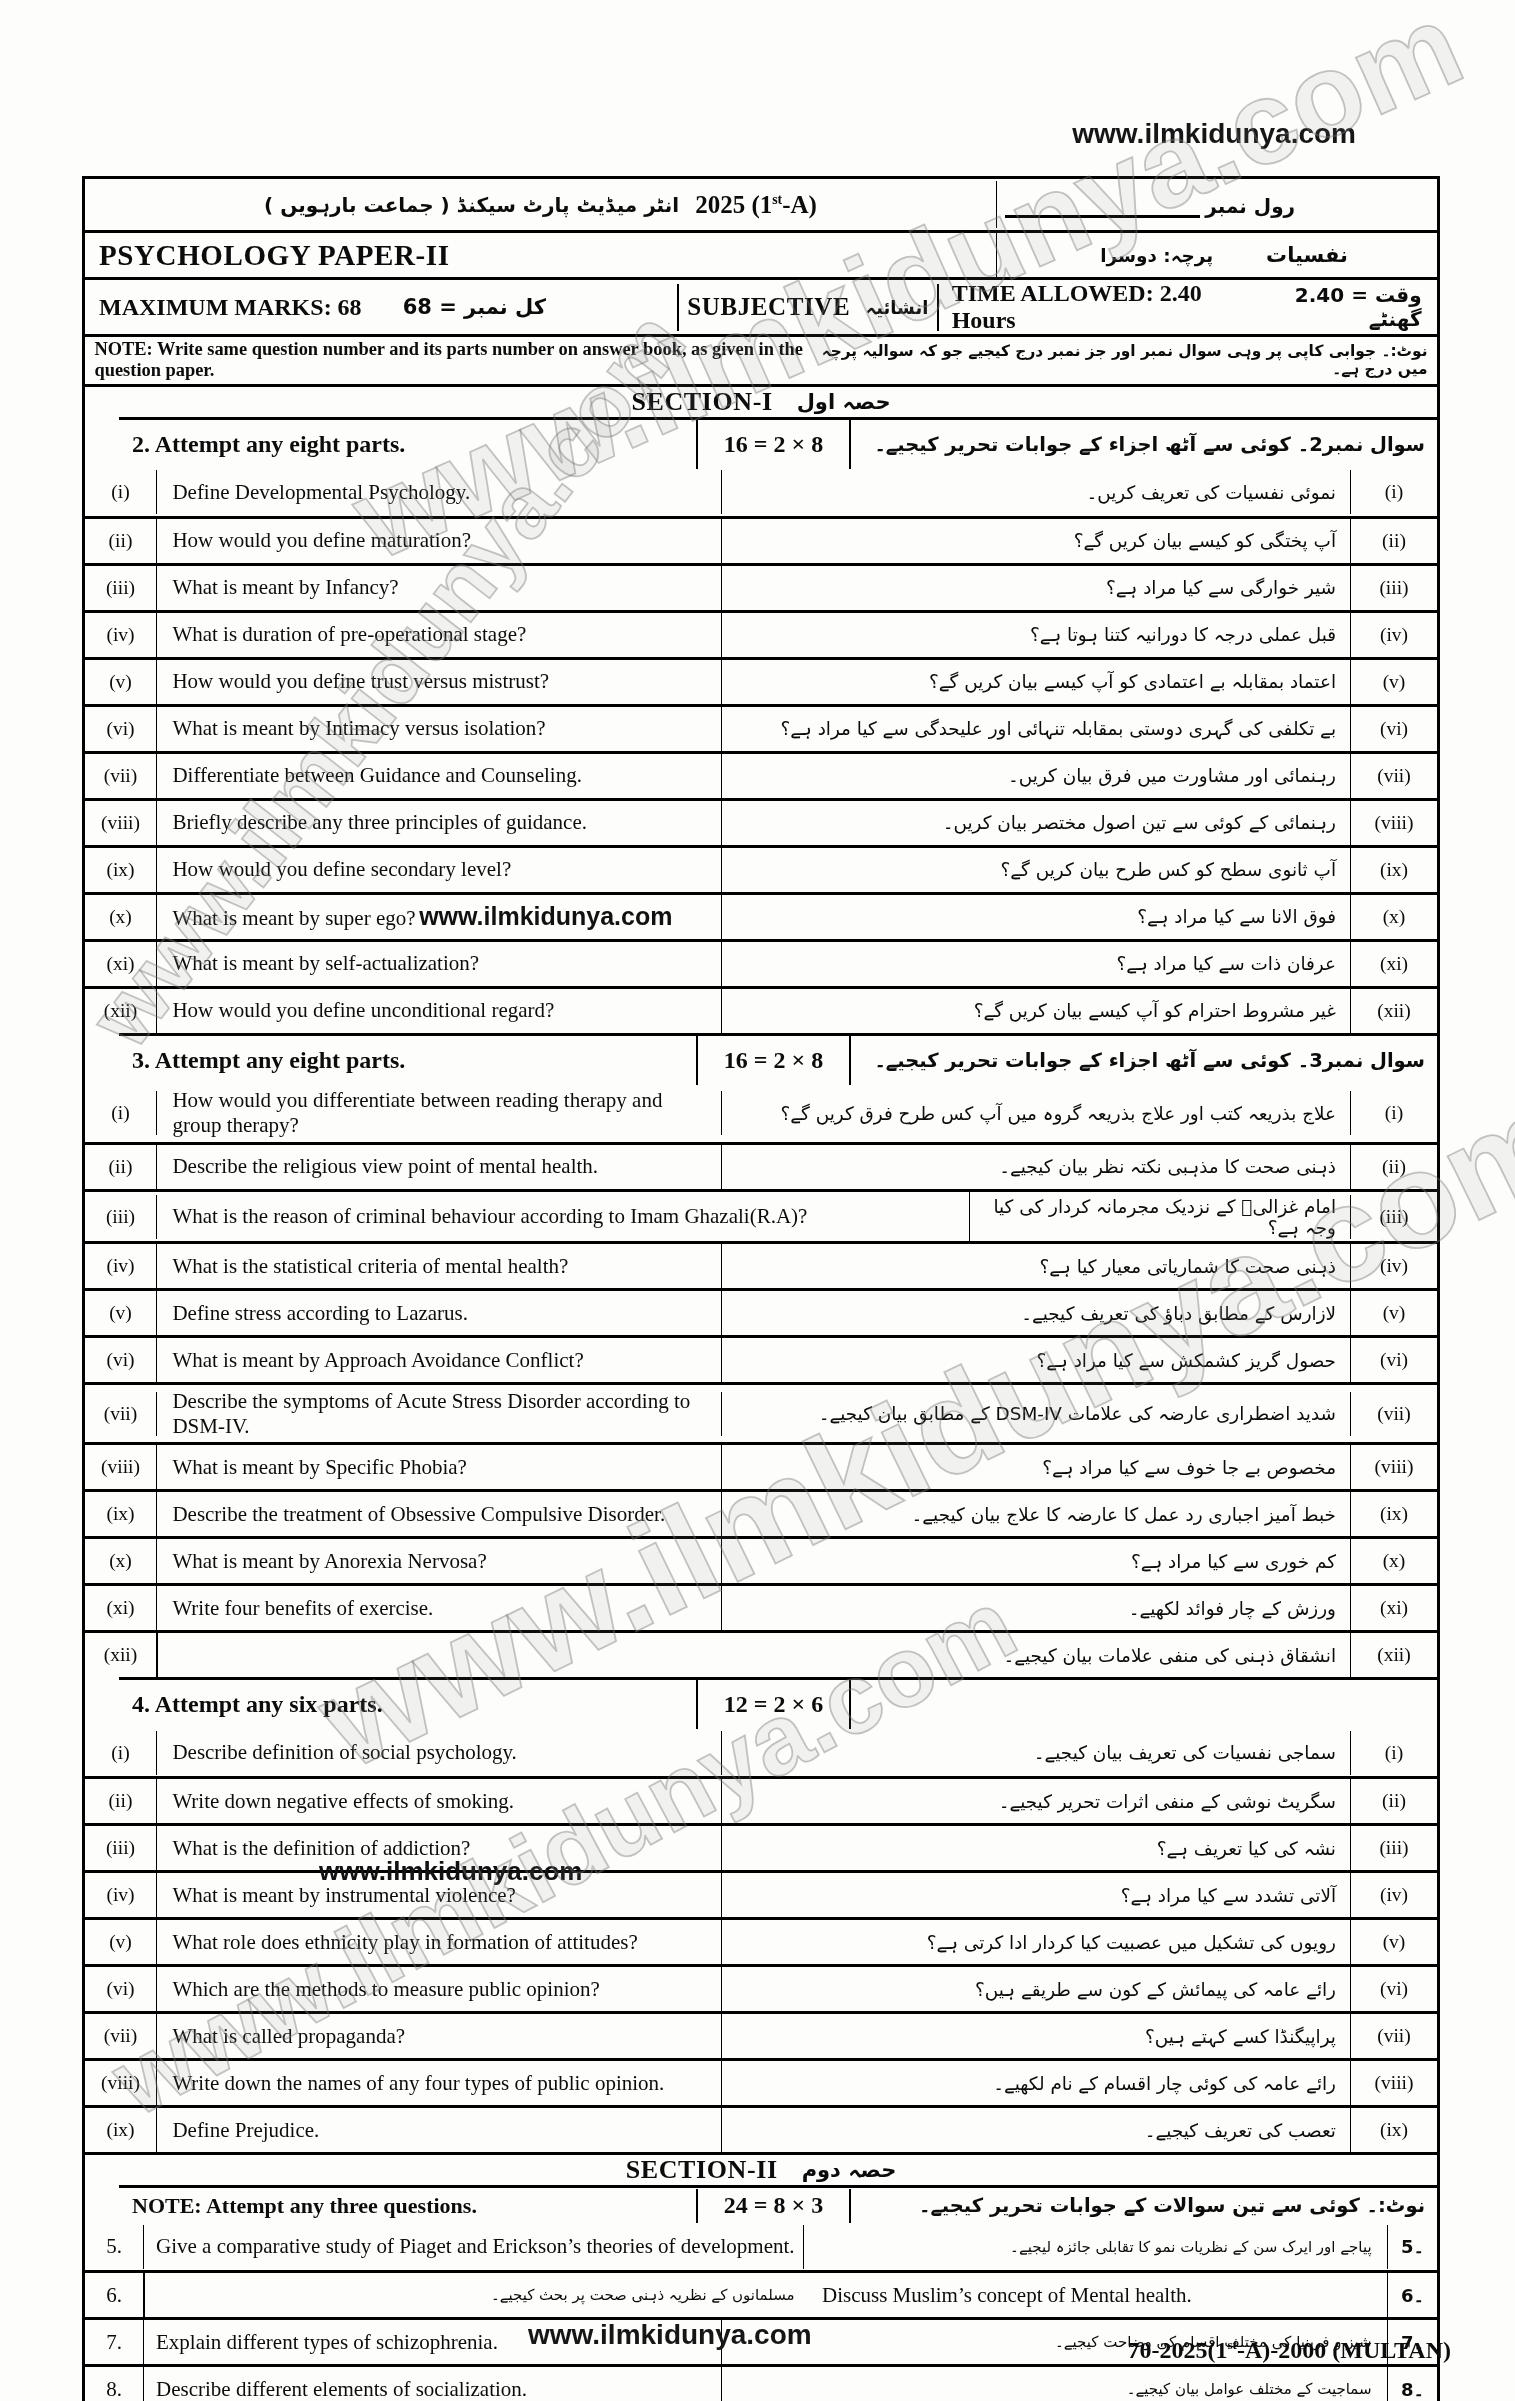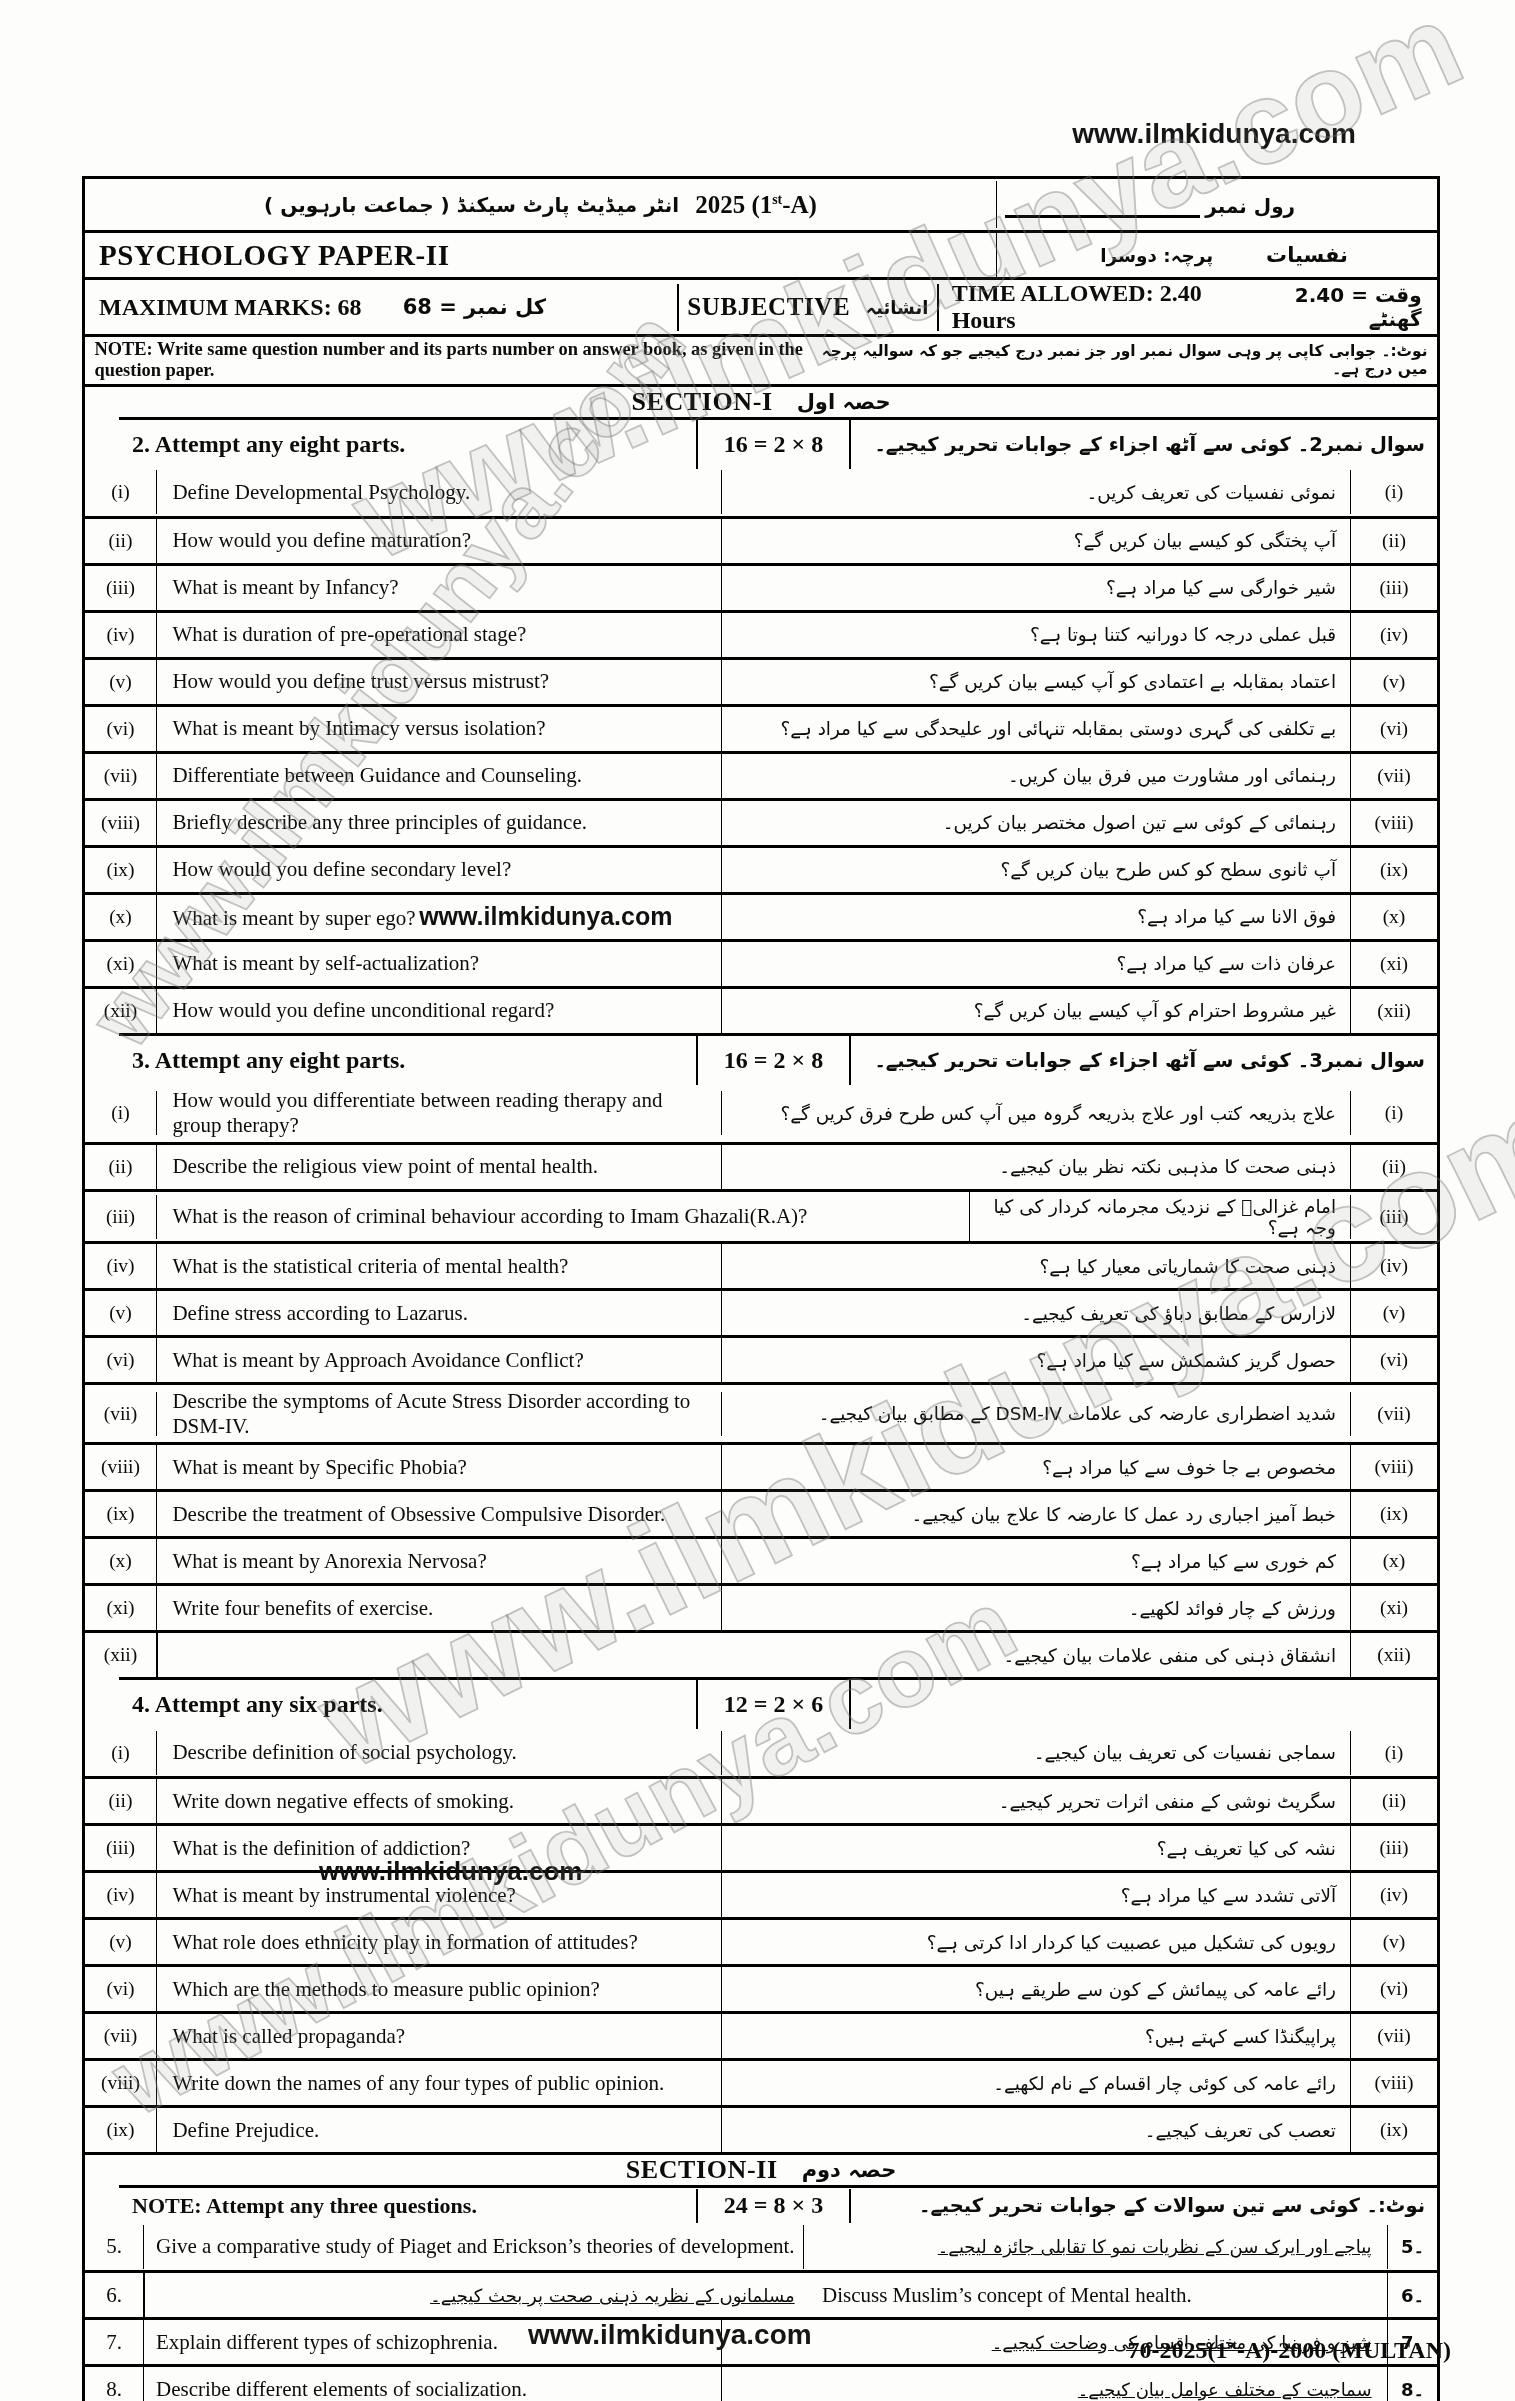--- a/index.html
+++ b/index.html
@@ -89,21 +89,21 @@
   .c-en{flex:0 0 564px;font-size:21px;padding-left:15.4px;white-space:nowrap;}
   .part-row.wrap-en .c-en{white-space:normal;}
   .part-row.wide-en .c-en{flex:0 0 812px;}
   .c-ur{flex:1;border-left:1.8px solid #000;direction:rtl;text-align:right;font-size:18.4px;padding-right:14px;min-height:44px;display:flex;align-items:center;justify-content:flex-start;}
   .c-num-r{flex:0 0 87px;border-left:1.8px solid #000;text-align:center;font-size:19.5px;min-height:44px;display:flex;align-items:center;justify-content:center;}
 
   
   .long-row{min-height:47px;}
   .c-lnum-l{flex:0 0 59px;border-right:1.8px solid #000;text-align:center;font-size:21px;min-height:44px;display:flex;align-items:center;justify-content:center;}
   .c-en-long{flex:0 0 577px;font-size:21px;padding-left:12px;white-space:nowrap;}
-  .c-ur-long{flex:1;border-left:1.8px solid #000;direction:rtl;text-align:right;font-size:18px;padding-right:15.4px;min-height:44px;display:flex;align-items:center;justify-content:flex-start;text-decoration:underline;}
+  .c-ur-long{flex:1;border-left:1.8px solid #000;direction:rtl;text-align:right;font-size:15px;padding-right:15.4px;min-height:44px;display:flex;align-items:center;justify-content:flex-start;}
   .c-lnum-r{flex:0 0 50px;border-left:1.2px solid #000;text-align:center;font-size:18px;font-weight:700;min-height:44px;display:flex;align-items:center;justify-content:center;}
 </style>
 </head>
 <body>
 
 <div class="page">
 
   <div id="url-top" class="site-url">www.ilmkidunya.com</div>
 
   <div class="wm" id="wm1">www.ilmkidunya.com</div>

